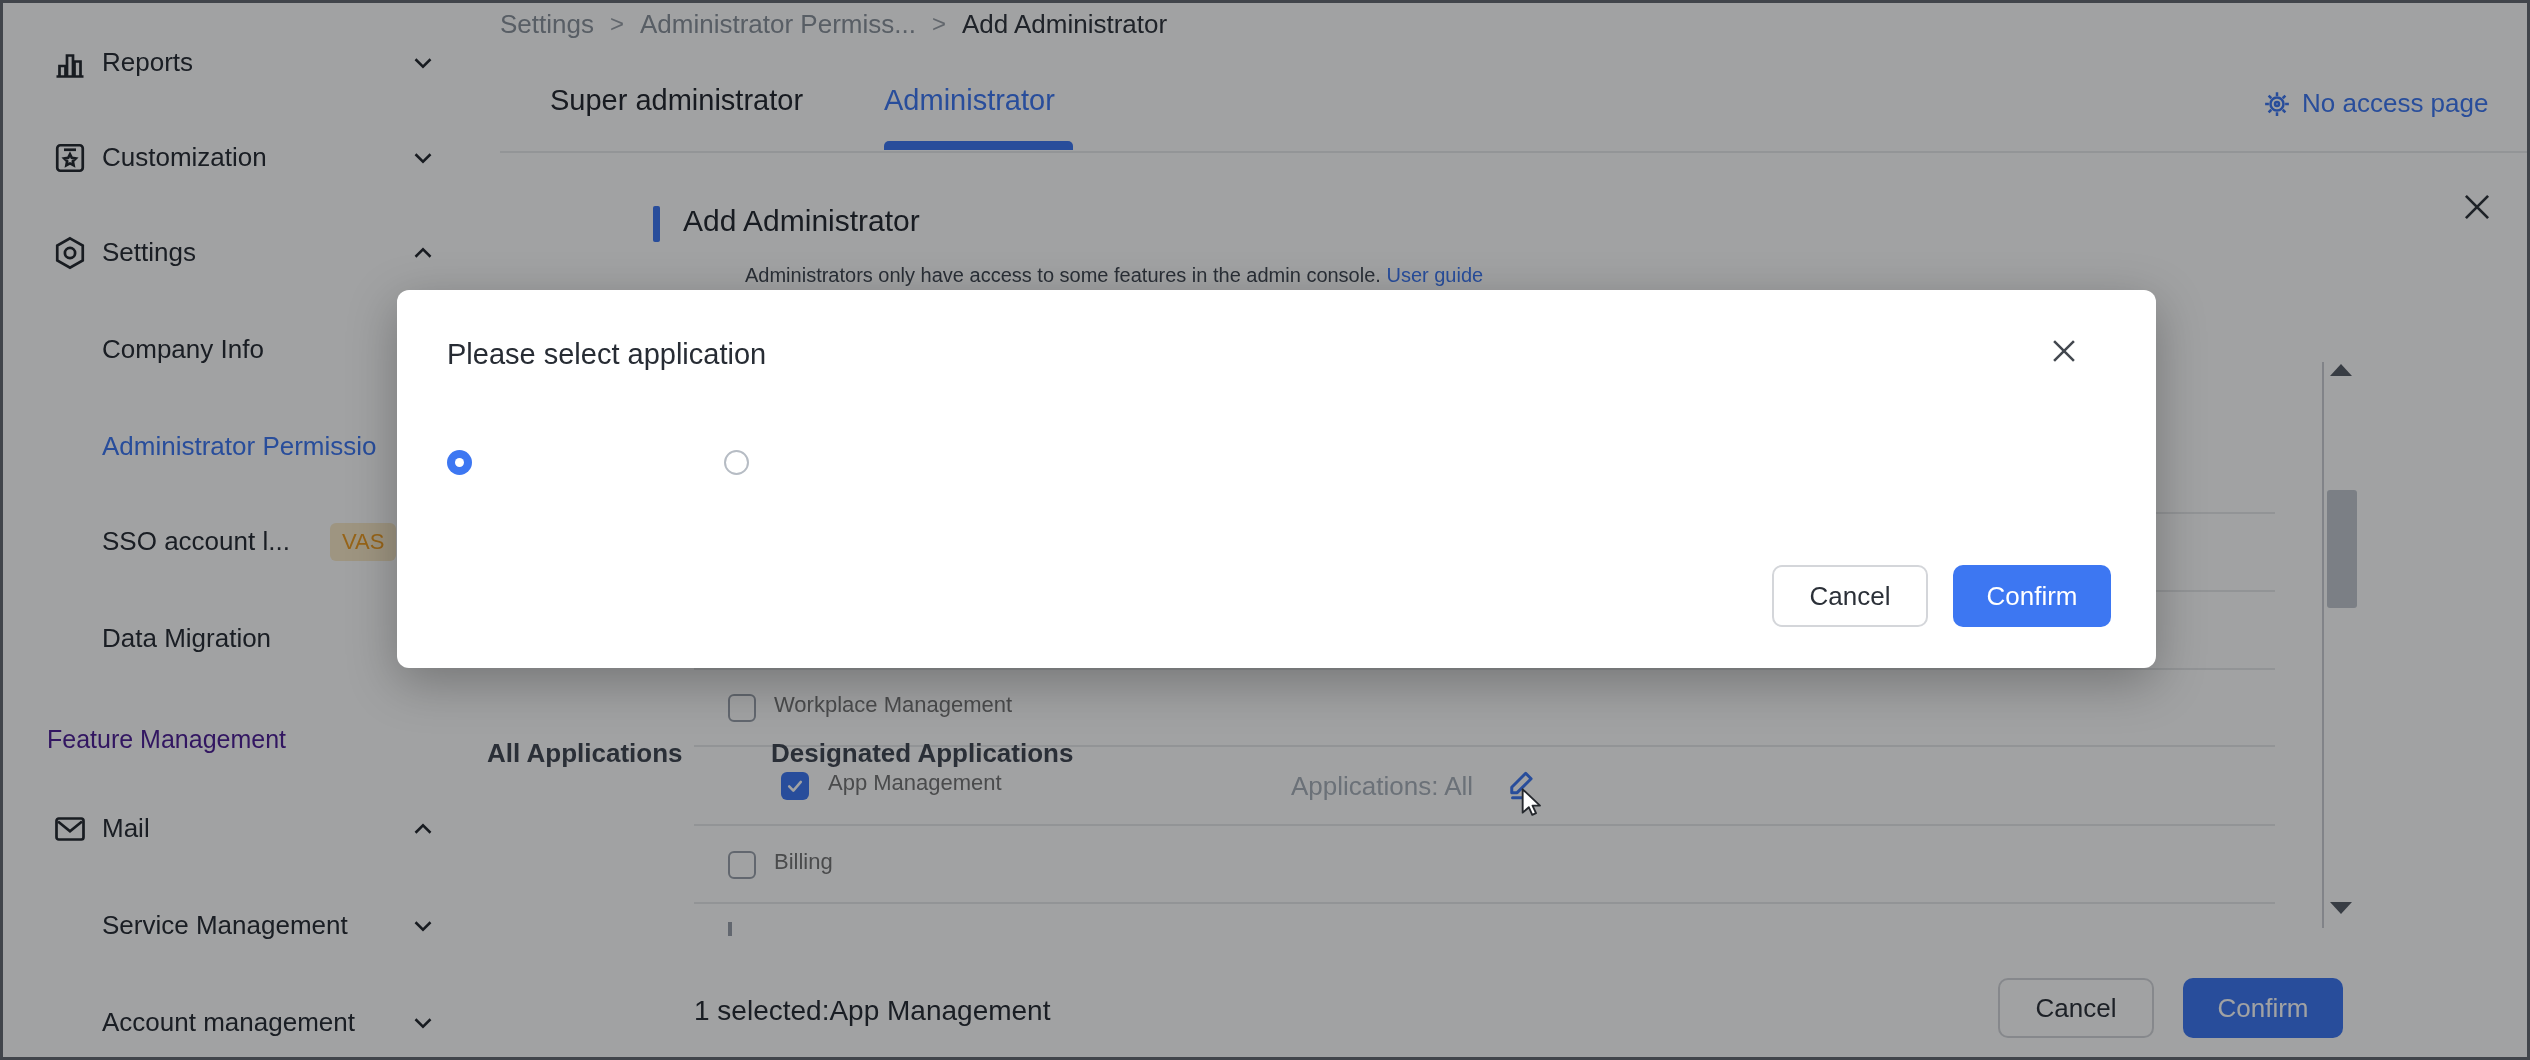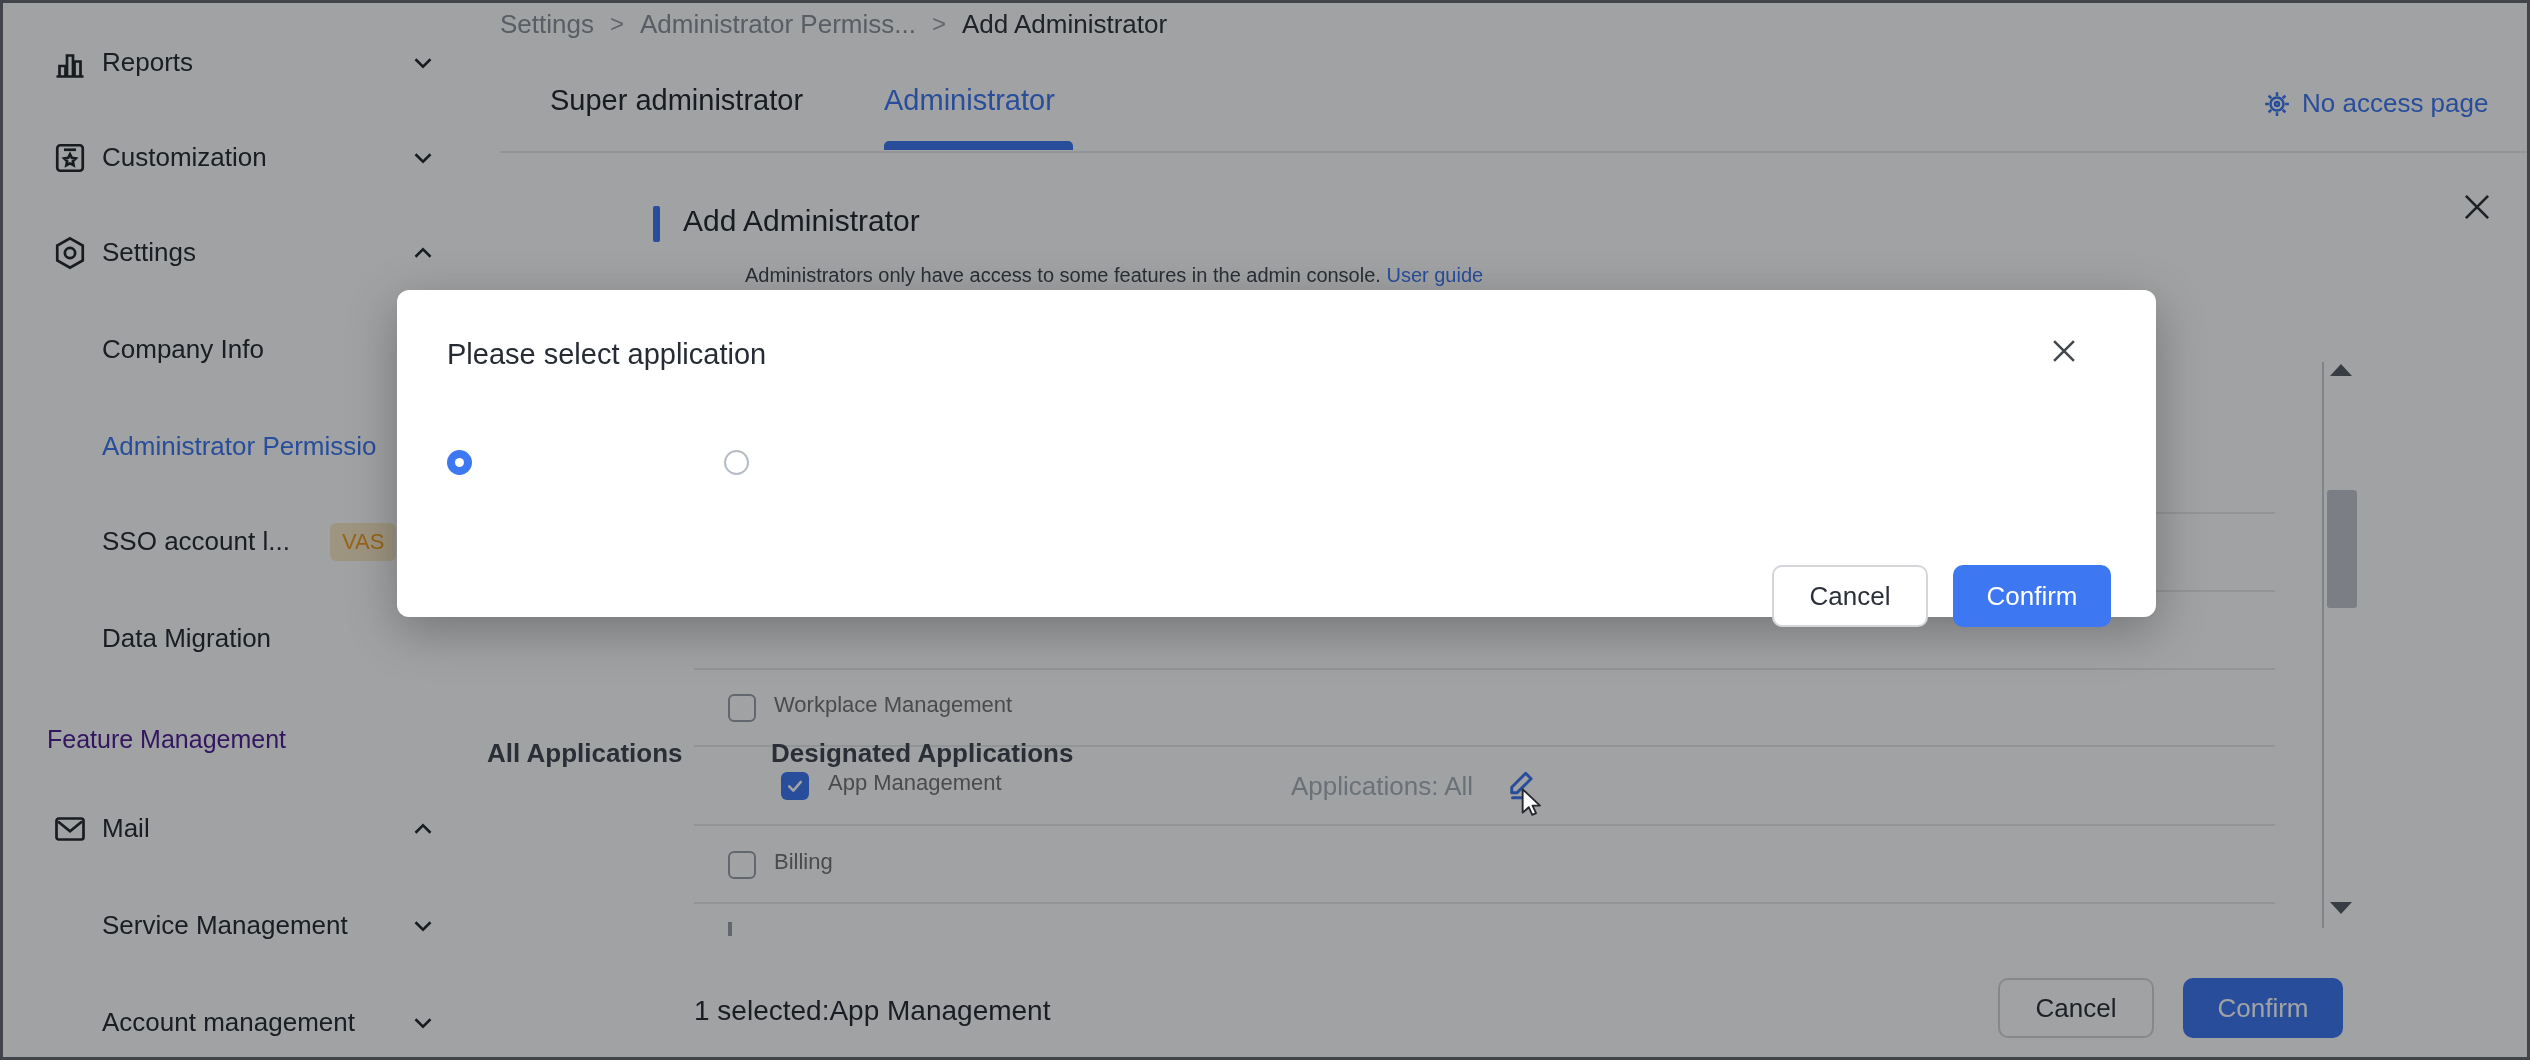--- a/index.html
+++ b/index.html
@@ -56,21 +56,21 @@
 
   
   .btn{position:absolute;box-sizing:border-box;border-radius:10px;font-size:26px;display:flex;align-items:center;justify-content:center;white-space:nowrap;cursor:pointer;}
   .btn.ghost{background:#fff;border:2px solid #d4d6da;color:#2b3038;}
   .btn.primary{background:var(--accent);border:none;color:#fff;}
 
   .footer-selected{position:absolute;left:694px;top:995px;font-size:28px;color:#262b33;text-align:center;}
 
   
   .overlay{position:absolute;inset:0;background:rgba(8,10,14,0.38);z-index:50;}
-  .modal{position:absolute;left:397px;top:290px;width:1759px;height:327px;background:#fff;border-radius:12px;
+  .modal{position:absolute;left:397px;top:290px;width:1759px;height:378px;background:#fff;border-radius:12px;
          box-shadow:0 14px 50px rgba(0,0,0,0.28);z-index:60;}
   .modal-title{position:absolute;left:50px;top:48px;font-size:29px;color:#272c34;}
   .modal-close{position:absolute;left:1650px;top:44px;width:34px;height:34px;cursor:pointer;}
   .radio{position:absolute;top:160px;width:25px;height:25px;border-radius:50%;box-sizing:border-box;}
   .radio.sel{background:var(--accent);}
   .radio.sel::after{content:"";position:absolute;left:8px;top:8px;width:9px;height:9px;border-radius:50%;background:#fff;}
   .radio.un{border:2px solid #b6bcc4;background:#fff;}
   .radio-label{position:absolute;top:448px;font-size:26px;color:#2a2f37;line-height:30px;font-weight:bold;}
 
   .cursor{position:absolute;left:1516px;top:786px;width:32px;height:32px;z-index:70;pointer-events:none;}

